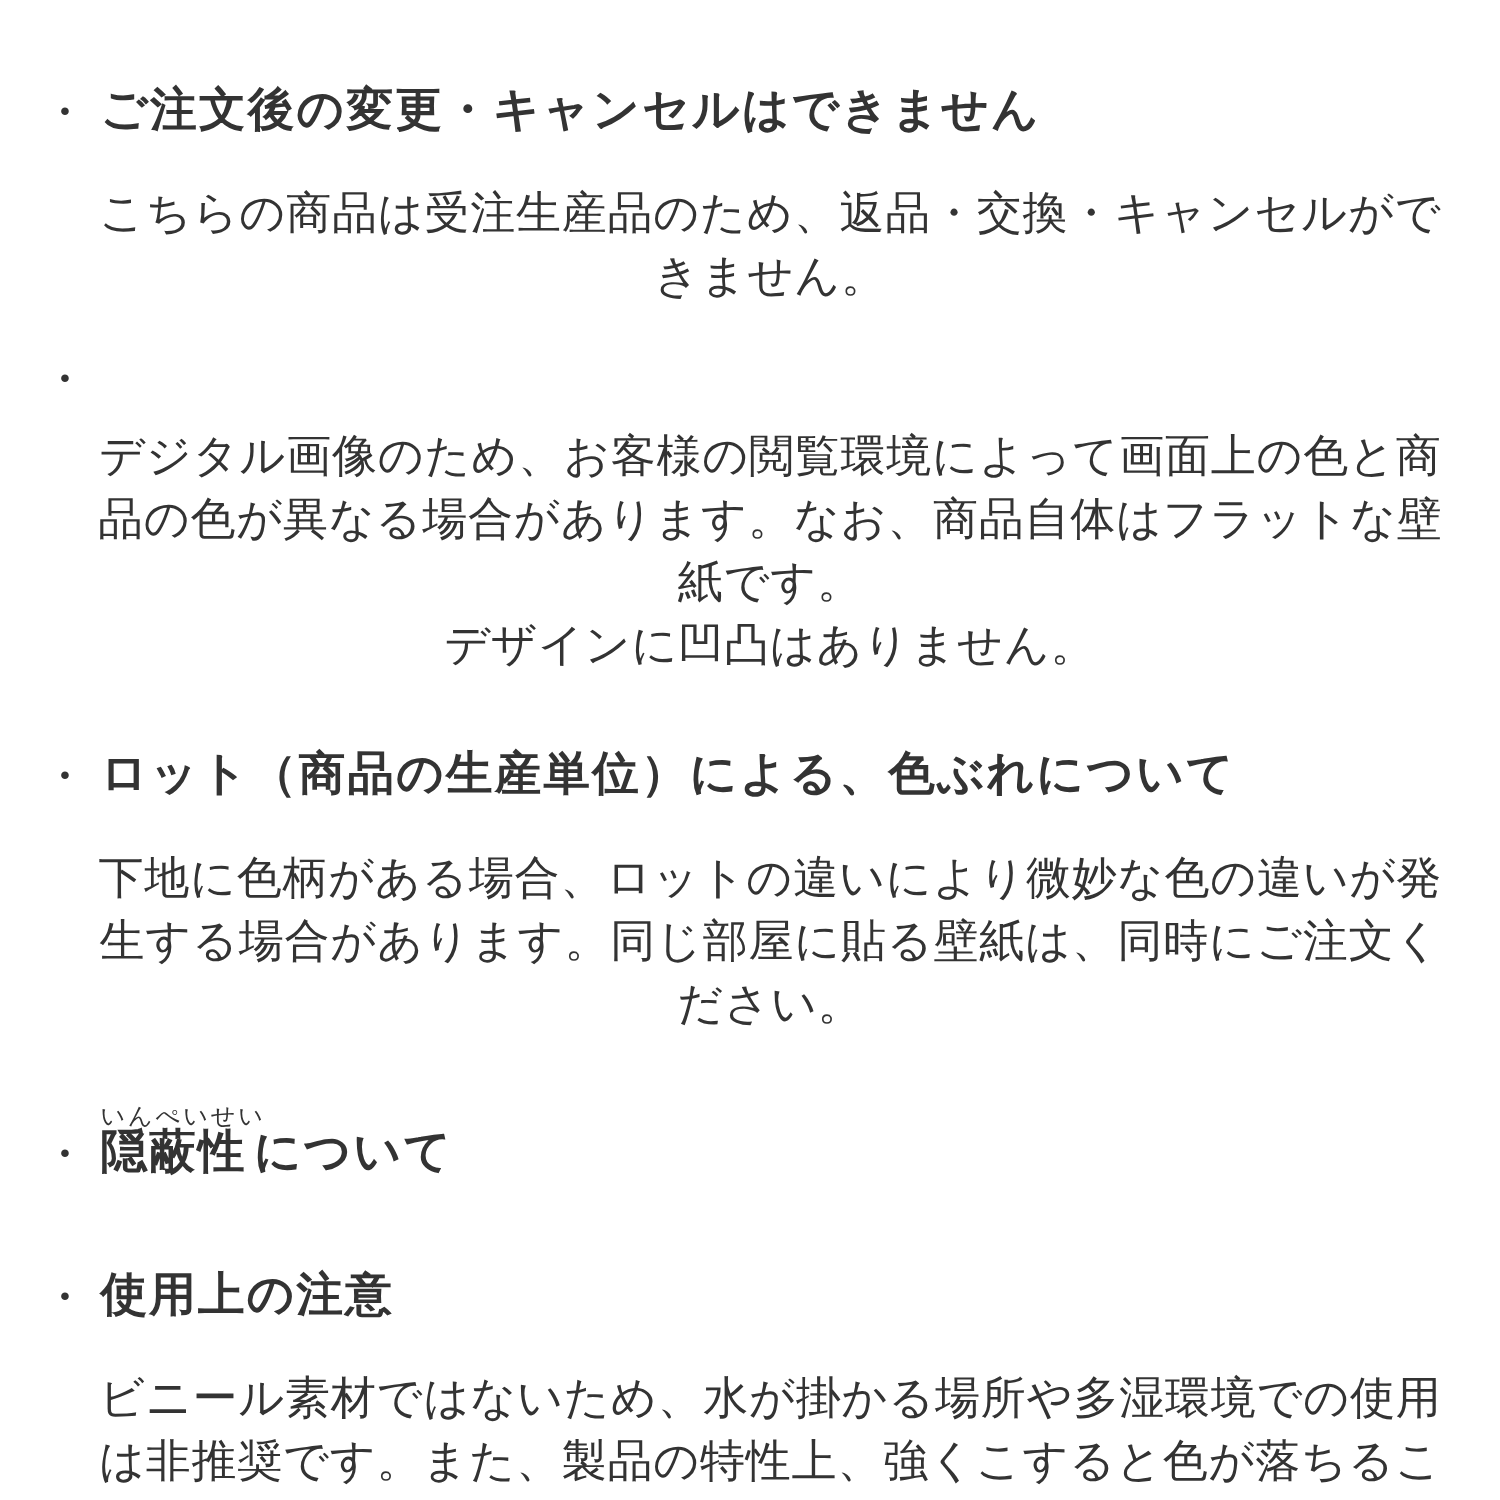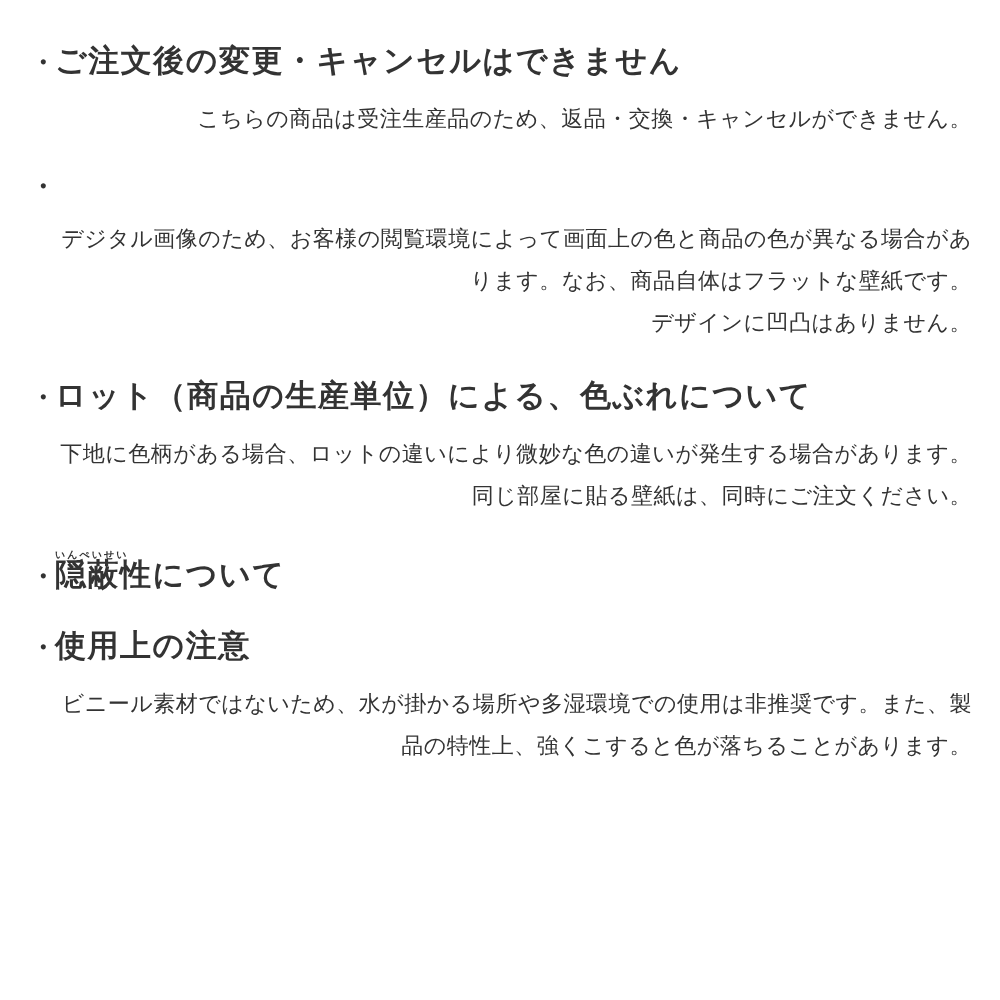--- a/index.html
+++ b/index.html
@@ -28,46 +28,46 @@
     align-items: baseline;
   }
   .bullet {
     flex: none;
     width: 25px;
     font-size: 26px;
     font-weight: bold;
     line-height: 1;
   }
   .heading {
-    margin: 0;
+    margin: 12px;
     font-size: 31px;
     font-weight: bold;
     letter-spacing: 1.5px;
     line-height: 1.2;
   }
   .heading ruby {
     ruby-align: start;
   }
   .heading rt {
-    font-size: 10px;
-    font-weight: bold;
+    font-size: 16px;
+    font-weight: normal;
     letter-spacing: 2px;
     color: #333333;
   }
   .nbody {
     padding-left: 25px;
     margin-top: 19px;
   }
   .nbody p {
     margin: 0;
-    font-size: 22px;
+    font-size: 30px;
     line-height: 42px;
     letter-spacing: 0.5px;
     max-width: 918px;
-    text-align: right;
+    text-align: center;
   }
 </style>
 </head>
 <body>
 
 <div class="page">
 
   <section class="notice">
     <div class="hrow">
       <span class="bullet">・</span>

